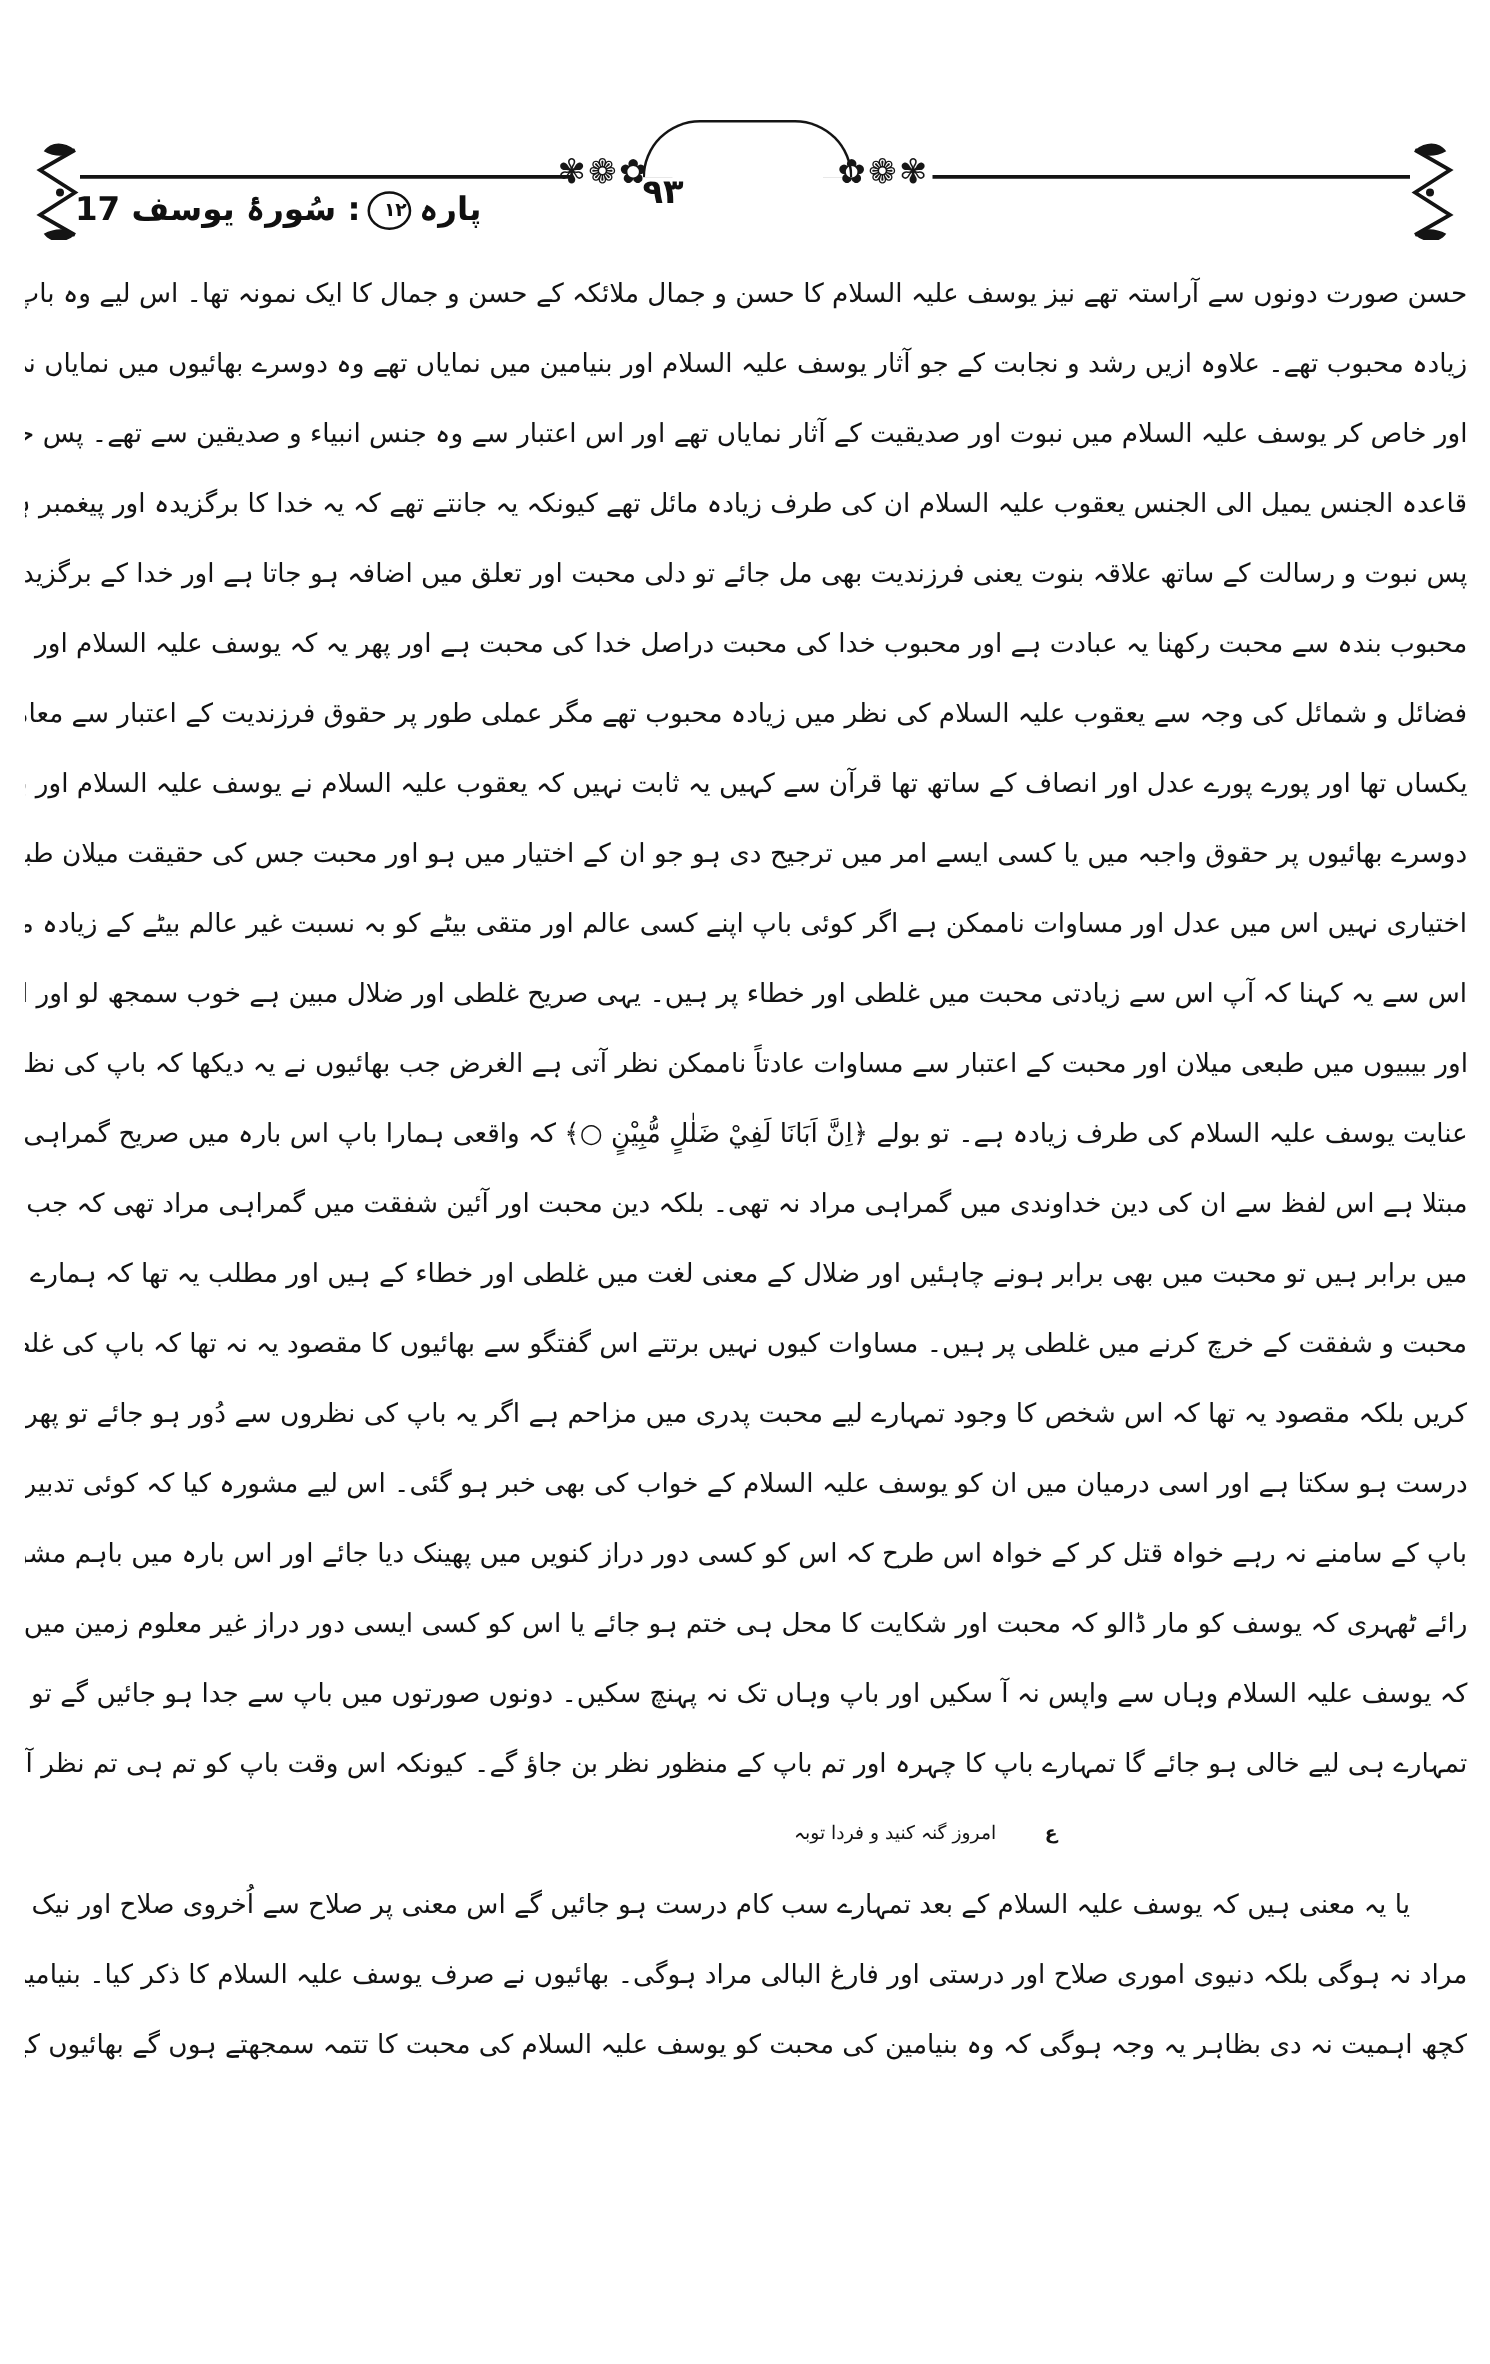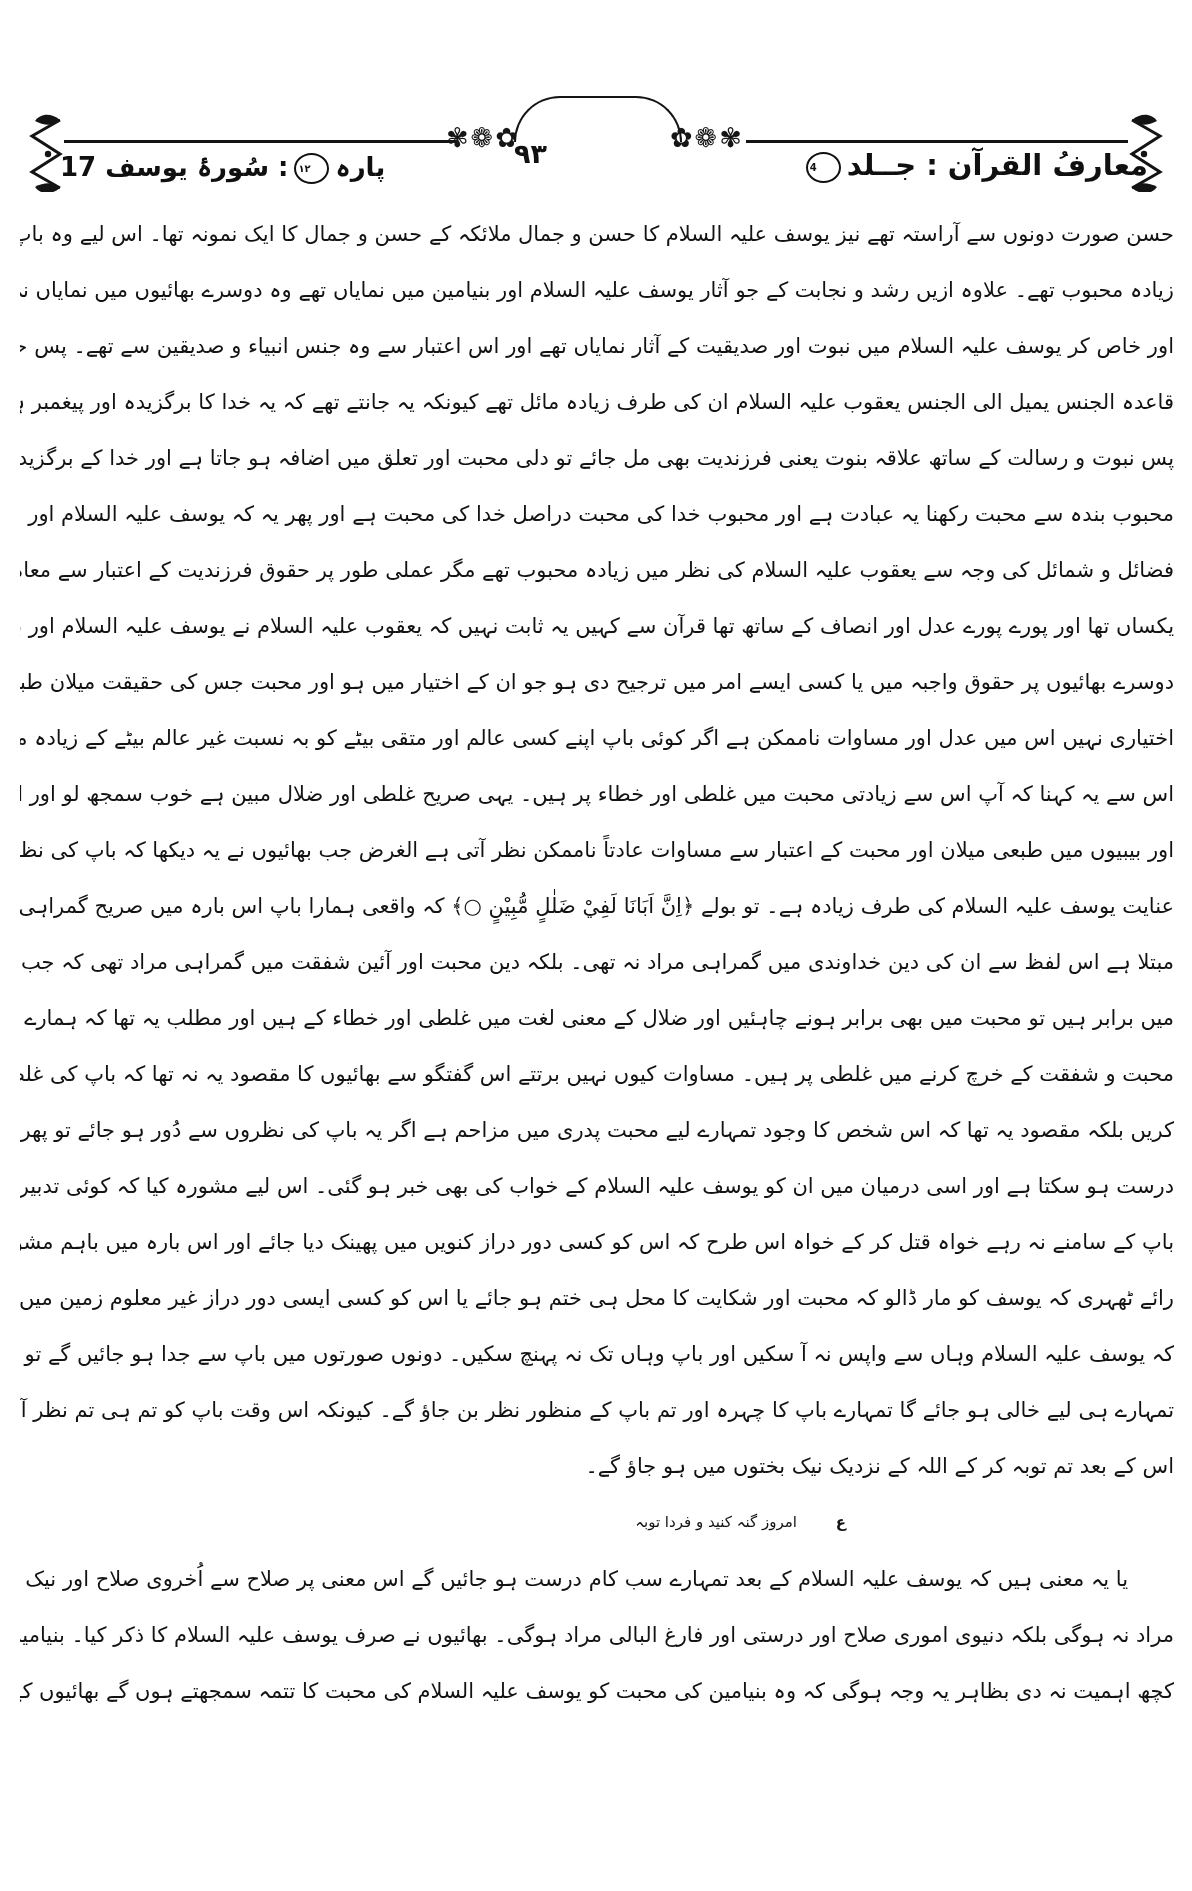--- a/index.html
+++ b/index.html
@@ -42,21 +42,21 @@
   }
   .hdr-text{
     position:absolute;direction:rtl;font-weight:bold;color:#101010;
     white-space:nowrap;
   }
   .hdr-right{right:26px;top:36px;font-size:29px;}
   .hdr-left{left:42px;top:40px;font-size:26px;}
   .num-badge{
     display:inline-block;min-width:27px;height:27px;line-height:27px;
     border:2px solid #111;border-radius:50%;
-    text-align:left;font-size:10px;font-weight:bold;
+    text-align:right;font-size:15px;font-weight:bold;
     vertical-align:middle;margin:0 6px;padding:0 2px;
   }
   
   .body-text{position:absolute;top:206px;left:20px;right:18px;}
   .bline{
     direction:rtl;
     text-align:justify;
     text-align-last:justify;
     height:56px;line-height:56px;
     font-size:21px;
@@ -96,23 +96,20 @@
 
     <div class="rule rule-right"></div>
 
     <svg class="corner corner-right" width="46" height="80" viewBox="0 0 46 80">
       <path d="M42 8 L14 24 L42 42 L14 60 L42 76" fill="none" stroke="#141414" stroke-width="3"></path>
       <path d="M42 8 C32 0 22 2 17 9 C26 14 37 14 42 8 Z" fill="#141414"></path>
       <path d="M42 76 C32 84 22 82 17 75 C26 70 37 70 42 76 Z" fill="#141414"></path>
       <circle cx="30" cy="42" r="3.2" fill="#141414"></circle>
     </svg>
 
-    <div class="hdr-text hdr-right">
-      <span>معارفُ القرآن : جــلد</span><span class="num-badge">4</span>
-    </div>
 
     <div class="hdr-text hdr-left">
       <span>پارہ</span><span class="num-badge">۱۲</span><span>: سُورۂ یوسف 17</span>
     </div>
   </div>
 
   <div class="body-text">
     <div class="bline">حسن صورت دونوں سے آراستہ تھے نیز یوسف علیہ السلام کا حسن و جمال ملائکہ کے حسن و جمال کا ایک نمونہ تھا۔ اس لیے وہ باپ کی نظر میں</div>
     <div class="bline">زیادہ محبوب تھے۔ علاوہ ازیں رشد و نجابت کے جو آثار یوسف علیہ السلام اور بنیامین میں نمایاں تھے وہ دوسرے بھائیوں میں نمایاں نہ تھے</div>
     <div class="bline">اور خاص کر یوسف علیہ السلام میں نبوت اور صدیقیت کے آثار نمایاں تھے اور اس اعتبار سے وہ جنس انبیاء و صدیقین سے تھے۔ پس حسب</div>
@@ -128,21 +125,20 @@
     <div class="bline">عنایت یوسف علیہ السلام کی طرف زیادہ ہے۔ تو بولے ﴿اِنَّ اَبَانَا لَفِيْ ضَلٰلٍ مُّبِيْنٍ ○﴾ کہ واقعی ہمارا باپ اس بارہ میں صریح گمراہی میں</div>
     <div class="bline">مبتلا ہے اس لفظ سے ان کی دین خداوندی میں گمراہی مراد نہ تھی۔ بلکہ دین محبت اور آئین شفقت میں گمراہی مراد تھی کہ جب ہم اخوت</div>
     <div class="bline">میں برابر ہیں تو محبت میں بھی برابر ہونے چاہئیں اور ضلال کے معنی لغت میں غلطی اور خطاء کے ہیں اور مطلب یہ تھا کہ ہمارے باپ نظر</div>
     <div class="bline">محبت و شفقت کے خرچ کرنے میں غلطی پر ہیں۔ مساوات کیوں نہیں برتتے اس گفتگو سے بھائیوں کا مقصود یہ نہ تھا کہ باپ کی غلطی ثابت</div>
     <div class="bline">کریں بلکہ مقصود یہ تھا کہ اس شخص کا وجود تمہارے لیے محبت پدری میں مزاحم ہے اگر یہ باپ کی نظروں سے دُور ہو جائے تو پھر ہمارا معاملہ</div>
     <div class="bline">درست ہو سکتا ہے اور اسی درمیان میں ان کو یوسف علیہ السلام کے خواب کی بھی خبر ہو گئی۔ اس لیے مشورہ کیا کہ کوئی تدبیر ایسی کرنی چاہیے کہ</div>
     <div class="bline">باپ کے سامنے نہ رہے خواہ قتل کر کے خواہ اس طرح کہ اس کو کسی دور دراز کنویں میں پھینک دیا جائے اور اس بارہ میں باہم مشورہ ہوا اور</div>
     <div class="bline">رائے ٹھہری کہ یوسف کو مار ڈالو کہ محبت اور شکایت کا محل ہی ختم ہو جائے یا اس کو کسی ایسی دور دراز غیر معلوم زمین میں لے جا کر پھینک دو</div>
     <div class="bline">کہ یوسف علیہ السلام وہاں سے واپس نہ آ سکیں اور باپ وہاں تک نہ پہنچ سکیں۔ دونوں صورتوں میں باپ سے جدا ہو جائیں گے تو پھر</div>
     <div class="bline">تمہارے ہی لیے خالی ہو جائے گا تمہارے باپ کا چہرہ اور تم باپ کے منظور نظر بن جاؤ گے۔ کیونکہ اس وقت باپ کو تم ہی تم نظر آؤ گے اور</div>
-    <div class="bline short">اس کے بعد تم توبہ کر کے اللہ کے نزدیک نیک بختوں میں ہو جاؤ گے۔</div>
 
     <div class="verse-line">
       <span class="verse-marker">ع</span>
       <span>امروز گنہ کنید و فردا توبہ</span>
     </div>
 
     <div class="bline indent">یا یہ معنی ہیں کہ یوسف علیہ السلام کے بعد تمہارے سب کام درست ہو جائیں گے اس معنی پر صلاح سے اُخروی صلاح اور نیک بختی</div>
     <div class="bline">مراد نہ ہوگی بلکہ دنیوی اموری صلاح اور درستی اور فارغ البالی مراد ہوگی۔ بھائیوں نے صرف یوسف علیہ السلام کا ذکر کیا۔ بنیامین کے معاملہ کو</div>
     <div class="bline">کچھ اہمیت نہ دی بظاہر یہ وجہ ہوگی کہ وہ بنیامین کی محبت کو یوسف علیہ السلام کی محبت کا تتمہ سمجھتے ہوں گے بھائیوں کے اس قول سے ثابت ہوتا</div>
   </div>

